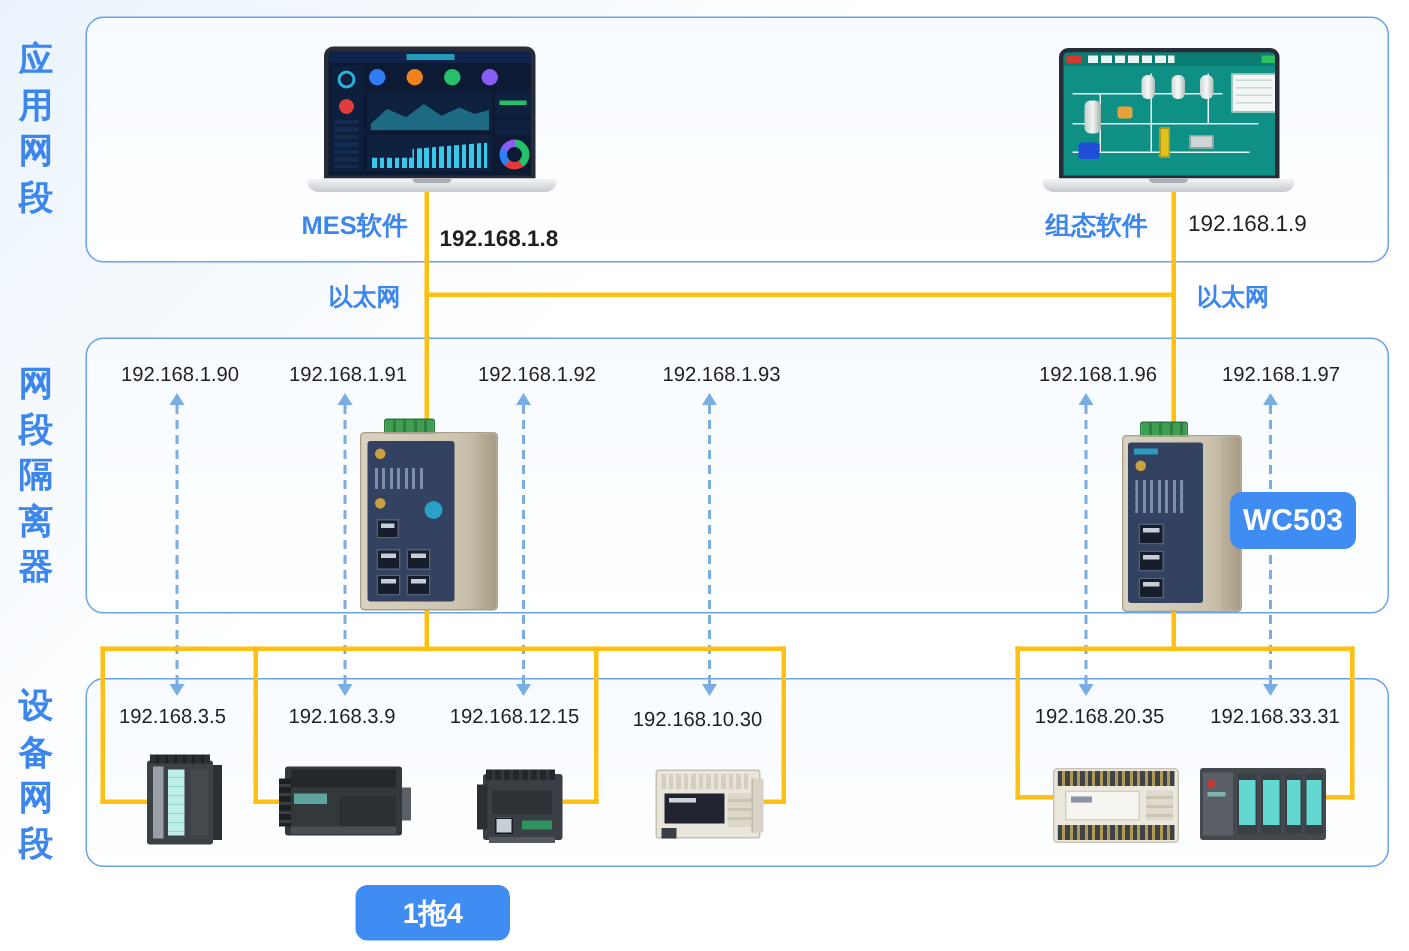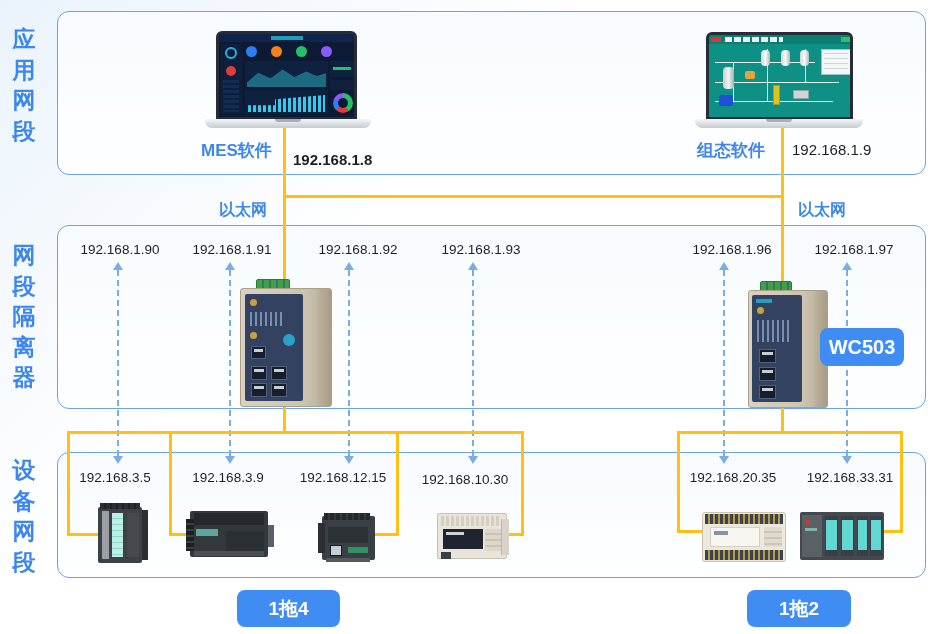--- a/index.html
+++ b/index.html
@@ -13,21 +13,21 @@
   .yline { position:absolute; background:#ffc013; }
   .dash-line { position:absolute; width:0; border-left:2px dashed #7aaee3; }
   .arrow-up { position:absolute; width:0; height:0; border-left:5px solid transparent;
               border-right:5px solid transparent; border-bottom:8px solid #7aaee3; }
   .arrow-down { position:absolute; width:0; height:0; border-left:5px solid transparent;
                 border-right:5px solid transparent; border-top:8px solid #7aaee3; }
   .ip { position:absolute; font-size:13.5px; color:#1f1f1f; white-space:nowrap;
         transform:translateX(-50%); }
   .blue-badge { position:absolute; background:#3f8df2; color:#fff; font-weight:bold;
                 border-radius:8px; display:flex; align-items:center; justify-content:center; }
-  .eth-label { position:absolute; font-size:16px; font-weight:bold; color:#3c86ee; white-space:nowrap;margin-top:12px; }
+  .eth-label { position:absolute; font-size:16px; font-weight:bold; color:#3c86ee; white-space:nowrap; }
   .sw-label { position:absolute; font-size:17px; font-weight:bold; color:#3c86ee; white-space:nowrap;text-align:right; }
   .sw-ip { position:absolute; font-size:15px; color:#1f1f1f; white-space:nowrap; }
   .laptop-screen { position:absolute; background:#0d1a33; border:3px solid #272c36;
                    border-bottom:2px solid #272c36; border-radius:6px 6px 0 0; overflow:hidden; }
   .laptop-base { position:absolute; background:linear-gradient(#f4f5f7,#c6cbd2); height:9px;
                  border-radius:2px 2px 8px 8px; }
   .laptop-notch { position:absolute; top:0; left:50%; transform:translateX(-50%); width:26px;
                   height:3px; background:#a9afb8; border-radius:0 0 4px 4px; }
   .scr { position:absolute; }
   .gw-chassis { position:absolute; background:linear-gradient(90deg,#d9d2c0,#cdc4b0 70%,#b4aa94);
@@ -285,15 +285,14 @@
     <div style="position:absolute;left:26px;top:8px;width:11px;height:30px;background:#63d8d2;"></div>
     <div style="position:absolute;left:41px;top:4px;width:13px;height:40px;background:#3a3f44;"></div>
     <div style="position:absolute;left:42px;top:8px;width:11px;height:30px;background:#63d8d2;"></div>
     <div style="position:absolute;left:57px;top:4px;width:11px;height:40px;background:#3a3f44;"></div>
     <div style="position:absolute;left:58px;top:8px;width:9px;height:30px;background:#63d8d2;"></div>
     <div style="position:absolute;left:70px;top:4px;width:12px;height:40px;background:#3a3f44;"></div>
     <div style="position:absolute;left:71px;top:8px;width:10px;height:30px;background:#63d8d2;"></div>
   </div>
 
   <div class="blue-badge" style="left:237px;top:590px;width:103px;height:37px;font-size:19px;">1拖4</div>
-  <div class="blue-badge" style="left:747px;top:590px;width:104px;height:37px;font-size:19px;">1拖2</div>
 
 </div>
 
 </body></html>

